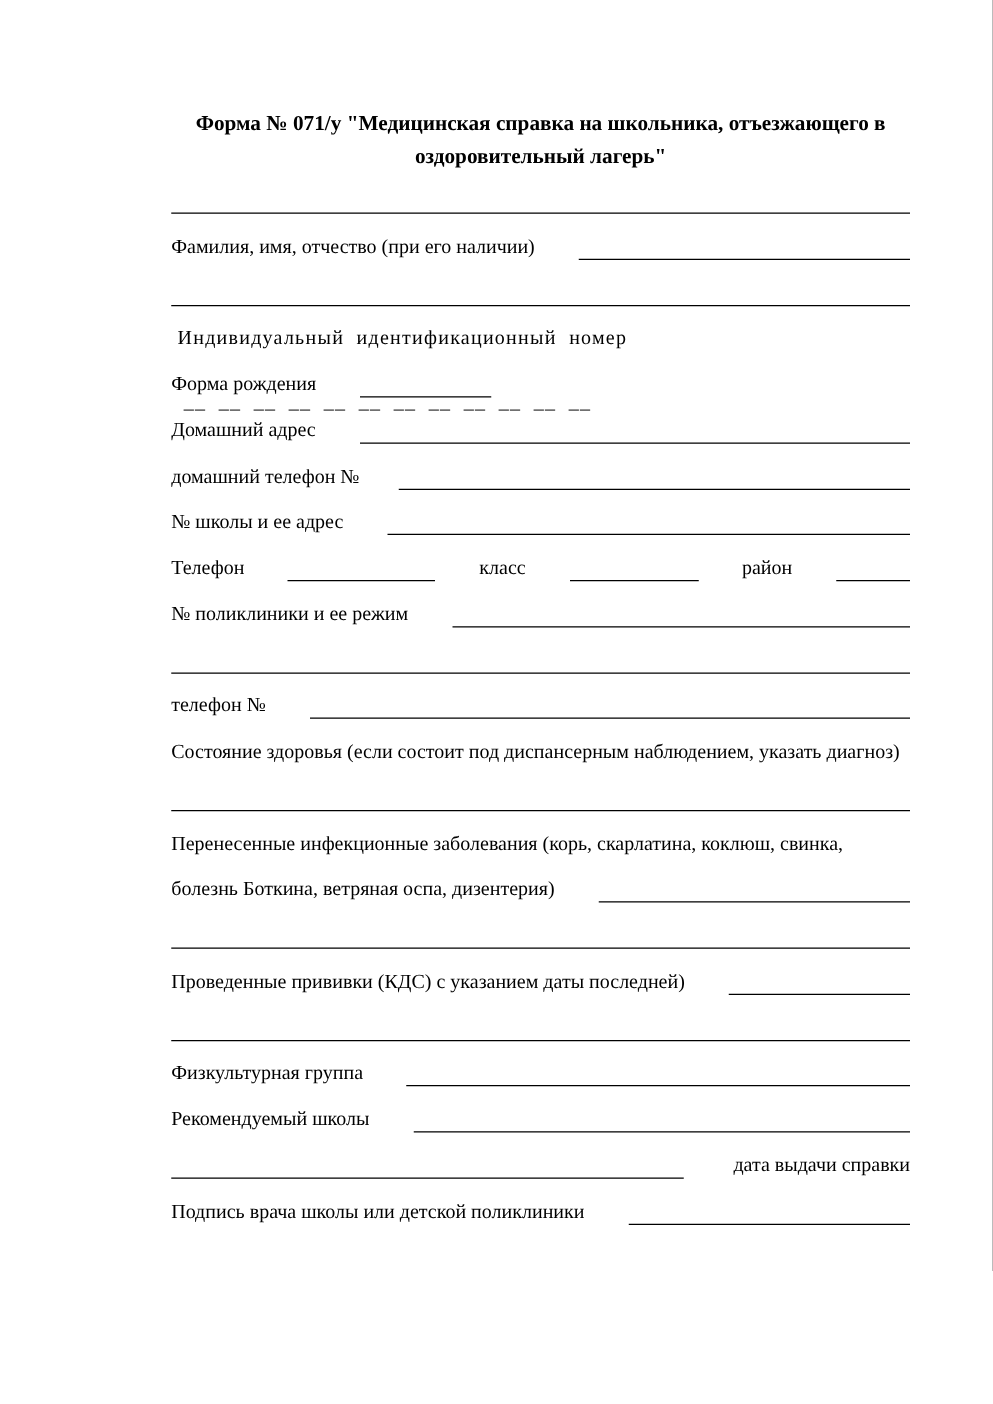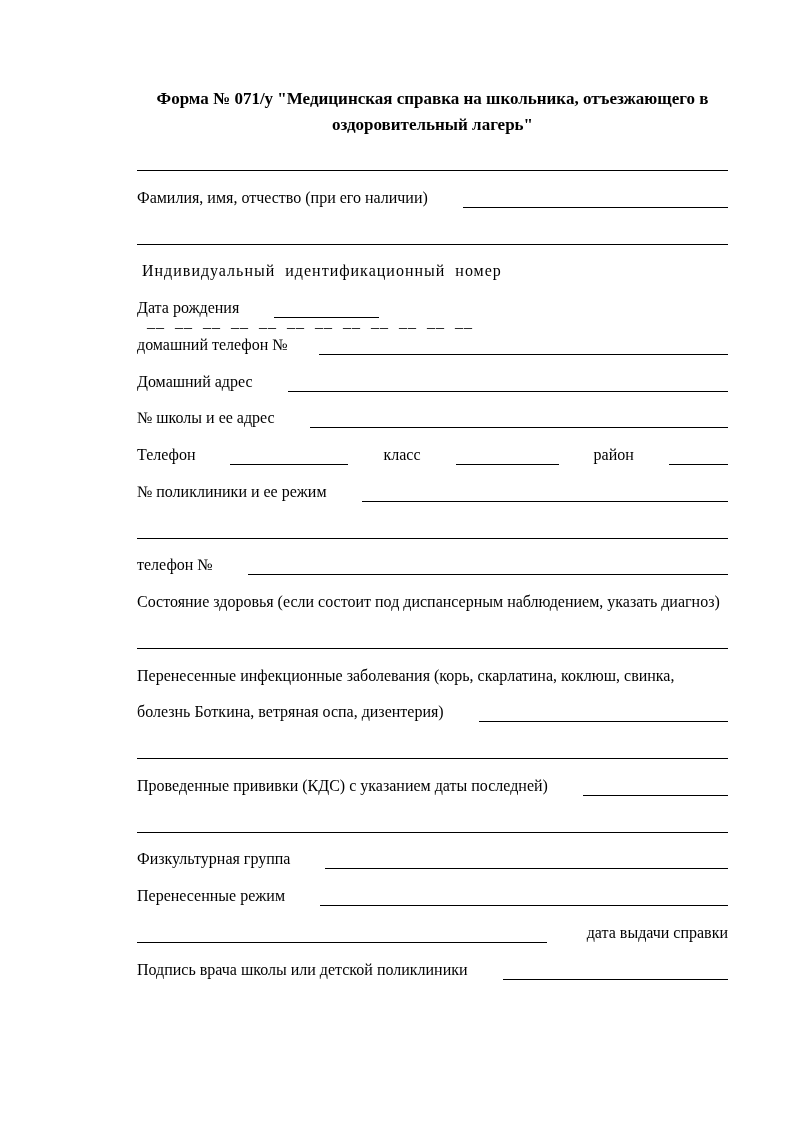--- a/index.html
+++ b/index.html
@@ -68,30 +68,30 @@
         </div>
         <div class="row field">
           <span class="label">Фамилия, имя, отчество (при его наличии)</span>
           <span class="blank flex"></span>
         </div>
         <div class="row rule">
           <span class="blank flex"></span>
         </div>
         <div class="row dashes"><span class="label">Индивидуальный идентификационный номер</span><span class="dashes">__ __ __ __ __ __ __ __ __ __ __ __</span></div>
         <div class="row field">
-          <span class="label">Дата рождения</span>
+          <span class="label">Форма рождения</span>
           <span class="blank" style="width: 105px;"></span>
+        </div>
+        <div class="row field">
+          <span class="label">Домашний адрес</span>
+          <span class="blank flex"></span>
         </div>
         <div class="row field">
           <span class="label">домашний телефон №</span>
           <span class="blank flex nogap"></span>
-        </div>
-        <div class="row field">
-          <span class="label">Домашний адрес</span>
-          <span class="blank flex"></span>
         </div>
         <div class="row field">
           <span class="label">№ школы и ее адрес</span>
           <span class="blank flex"></span>
         </div>
         <div class="row multi">
           <span class="label">Телефон</span>
           <span class="blank" style="width: 118px;"></span>
           <span class="label" style="margin-left: 5px;">класс</span>
           <span class="blank" style="width: 103px;"></span>
@@ -130,21 +130,21 @@
           <span class="blank flex"></span>
         </div>
         <div class="row rule">
           <span class="blank flex"></span>
         </div>
         <div class="row field">
           <span class="label">Физкультурная группа</span>
           <span class="blank flex"></span>
         </div>
         <div class="row field">
-          <span class="label">Перенесенные режим</span>
+          <span class="label">Рекомендуемый школы</span>
           <span class="blank flex"></span>
         </div>
         <div class="row right">
           <span class="blank flex"></span>
           <span class="label" style="margin-left: 5px;">дата выдачи справки</span>
         </div>
         <div class="row field">
           <span class="label">Подпись врача школы или детской поликлиники</span>
           <span class="blank flex"></span>
         </div>

